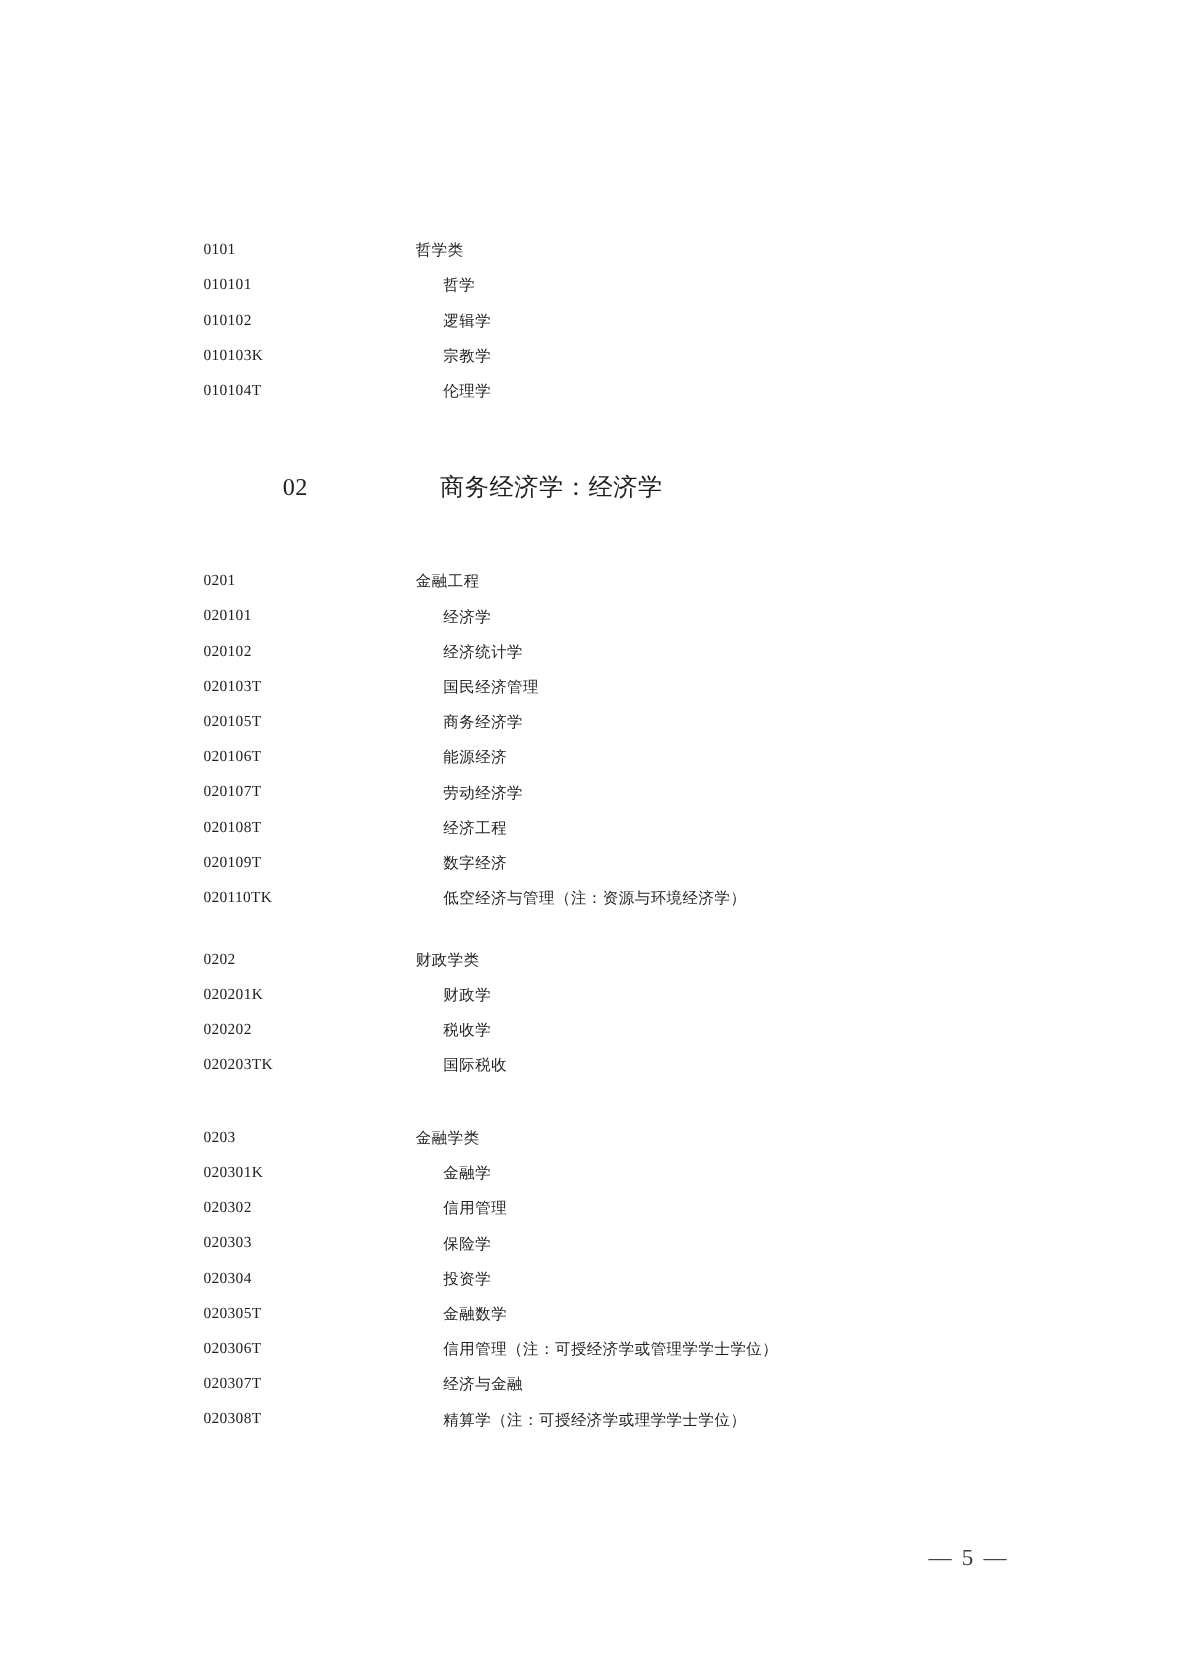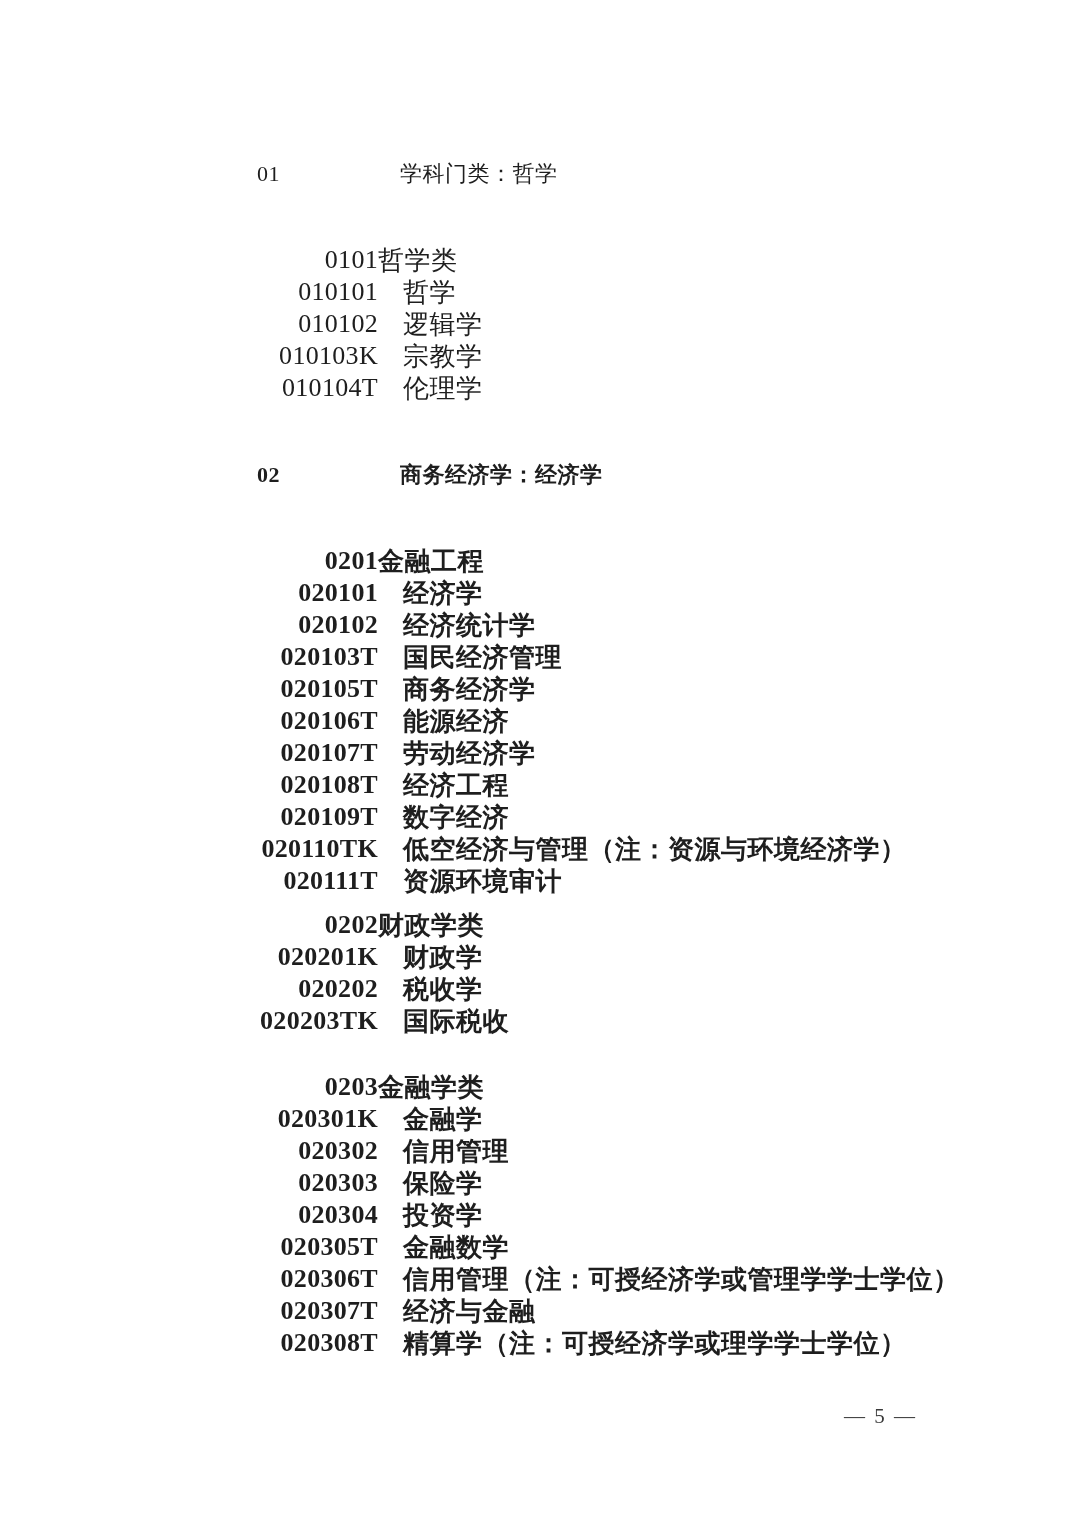--- a/index.html
+++ b/index.html
@@ -28,37 +28,35 @@
     height: 32px;
     font-size: 22px;
     letter-spacing: 0.5px;
   }
   .section-head .sec-code {
     margin-left: 72px;
     width: 143px;
   }
   .section-block + .section-block {
     margin-top: 55px;
-    font-weight: bold;
   }
   .group {
-    margin-top: 12px;
+    margin-top: 24px;
   }
   .group.first {
     margin-top: 54px;
   }
   .group.gap-lg {
     margin-top: 34px;
   }
   .row {
     display: flex;
     align-items: center;
     height: 32px;
-    font-size: 26px;
-    text-align: right;
+    font-size: 14px;
   }
   .row .code {
     width: 193px;
     flex: 0 0 193px;
     letter-spacing: 0.3px;
   }
   .row .name {
     white-space: nowrap;
     letter-spacing: 0.5px;
   }
@@ -74,24 +72,20 @@
     letter-spacing: 2px;
     white-space: nowrap;
   }
 </style>
 </head>
 <body>
 
 <div class="doc-page">
   <main class="content">
       <div class="section-block">
-        <div class="section-head">
-          <span class="sec-code">01</span>
-          <span class="sec-title">学科门类：哲学</span>
-        </div>
         <div class="group first">
           <div class="row group-row">
             <span class="code">0101</span>
             <span class="name">哲学类</span>
           </div>
           <div class="row item-row">
             <span class="code">010101</span>
             <span class="name">哲学</span>
           </div>
           <div class="row item-row">
@@ -146,24 +140,20 @@
             <span class="code">020108T</span>
             <span class="name">经济工程</span>
           </div>
           <div class="row item-row">
             <span class="code">020109T</span>
             <span class="name">数字经济</span>
           </div>
           <div class="row item-row">
             <span class="code">020110TK</span>
             <span class="name">低空经济与管理（注：资源与环境经济学）</span>
-          </div>
-          <div class="row item-row">
-            <span class="code">020111T</span>
-            <span class="name">资源环境审计</span>
           </div>
         </div>
         <div class="group">
           <div class="row group-row">
             <span class="code">0202</span>
             <span class="name">财政学类</span>
           </div>
           <div class="row item-row">
             <span class="code">020201K</span>
             <span class="name">财政学</span>

